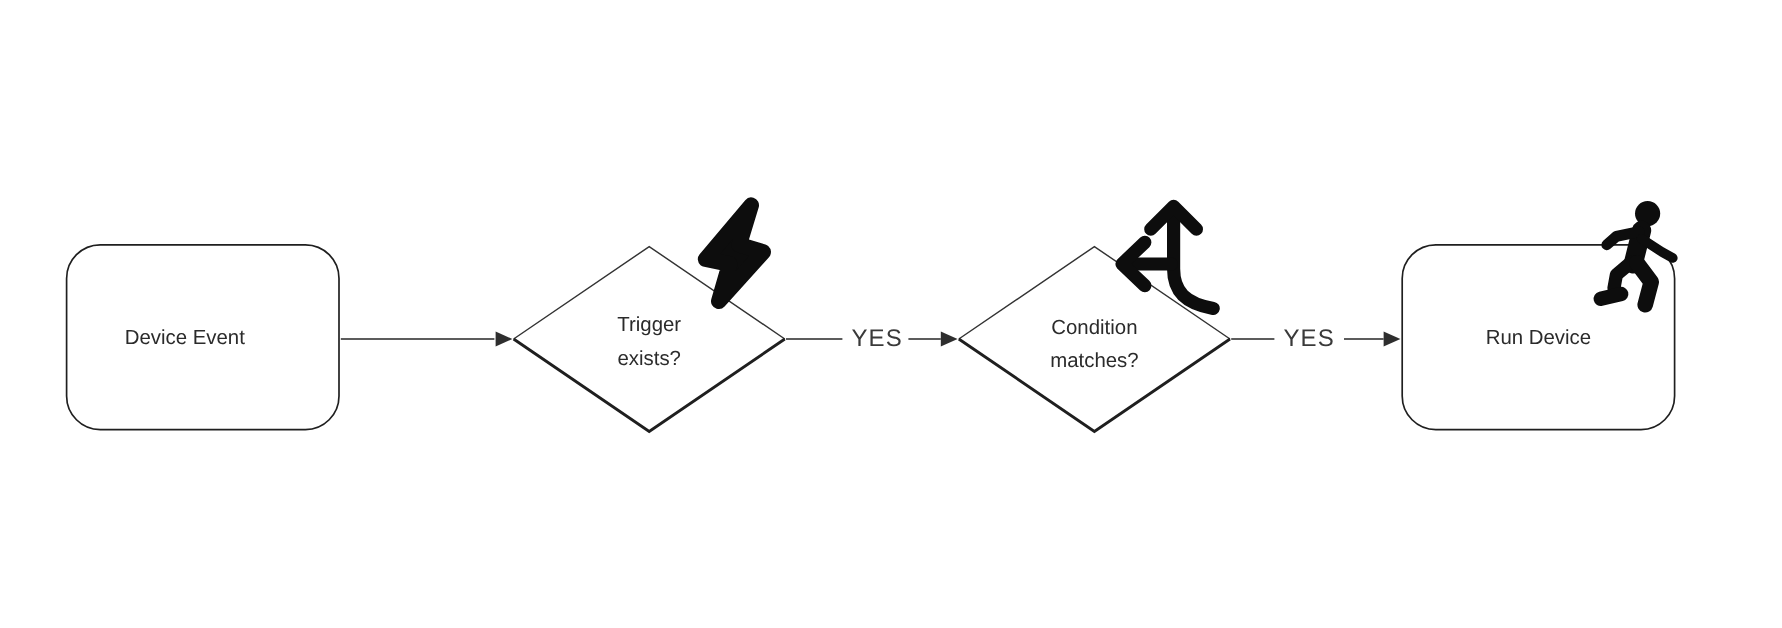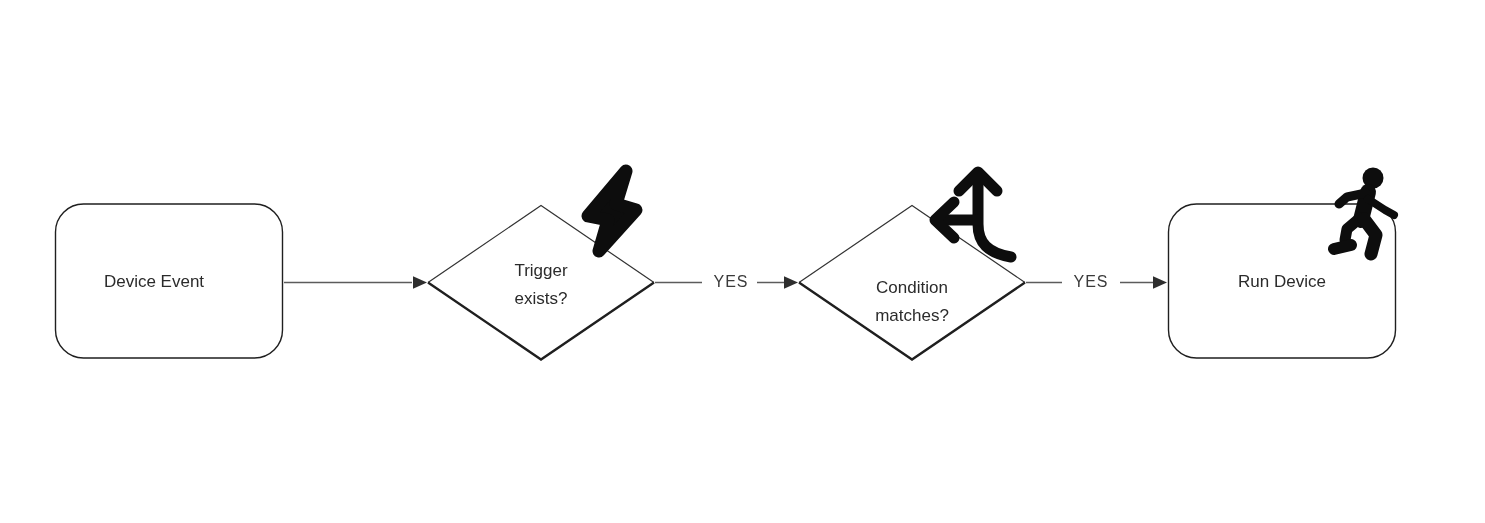--- a/index.html
+++ b/index.html
@@ -68,21 +68,21 @@
     line-height: 28px;
     pointer-events: none;
   }
   .edge-label {
     position: absolute;
     display: flex;
     align-items: center;
     justify-content: center;
     text-align: center;
     color: var(--edge_label_text, #3a3a3a);
-    font-size: 16px;
+    font-size: 20px;
     letter-spacing: 1px;
   }
 </style>
 </head>
 <body>
 
 <div class="canvas">
 
   <svg class="layer" width="1485" height="523" viewBox="0 0 1485 523">
 
@@ -138,21 +138,21 @@
     <path class="icon-stroke" stroke-width="8" d="M50 41 L67 52 L76 57"></path>
     <path class="icon-stroke" stroke-width="11" d="M42 60 L29 71 L27 82"></path>
     <path class="icon-stroke" stroke-width="12" d="M16 91 L33 87"></path>
     <path class="icon-stroke" stroke-width="13" d="M46 61 L58 77 L53 96"></path>
   </svg>
 
   <div class="node-label" style="left:40px; top:204px; width:228px; height:155px;">Device Event</div>
 
   <div class="node-label" style="left:491px; top:229px; width:100px; height:112px;">Trigger exists?</div>
 
-  <div class="node-label" style="left:862px; top:246px; width:100px; height:112px;">Condition matches?</div>
+  <div class="node-label" style="left:862px; top:231px; width:100px; height:112px;">Condition matches?</div>
 
   <div class="node-label" style="left:1168px; top:204px; width:228px; height:155px;">Run Device</div>
 
   <div class="edge-label" style="left:701px; top:262px; width:60px; height:40px;">YES</div>
 
   <div class="edge-label" style="left:1061px; top:262px; width:60px; height:40px;">YES</div>
 
 </div>
 
 </body></html>

